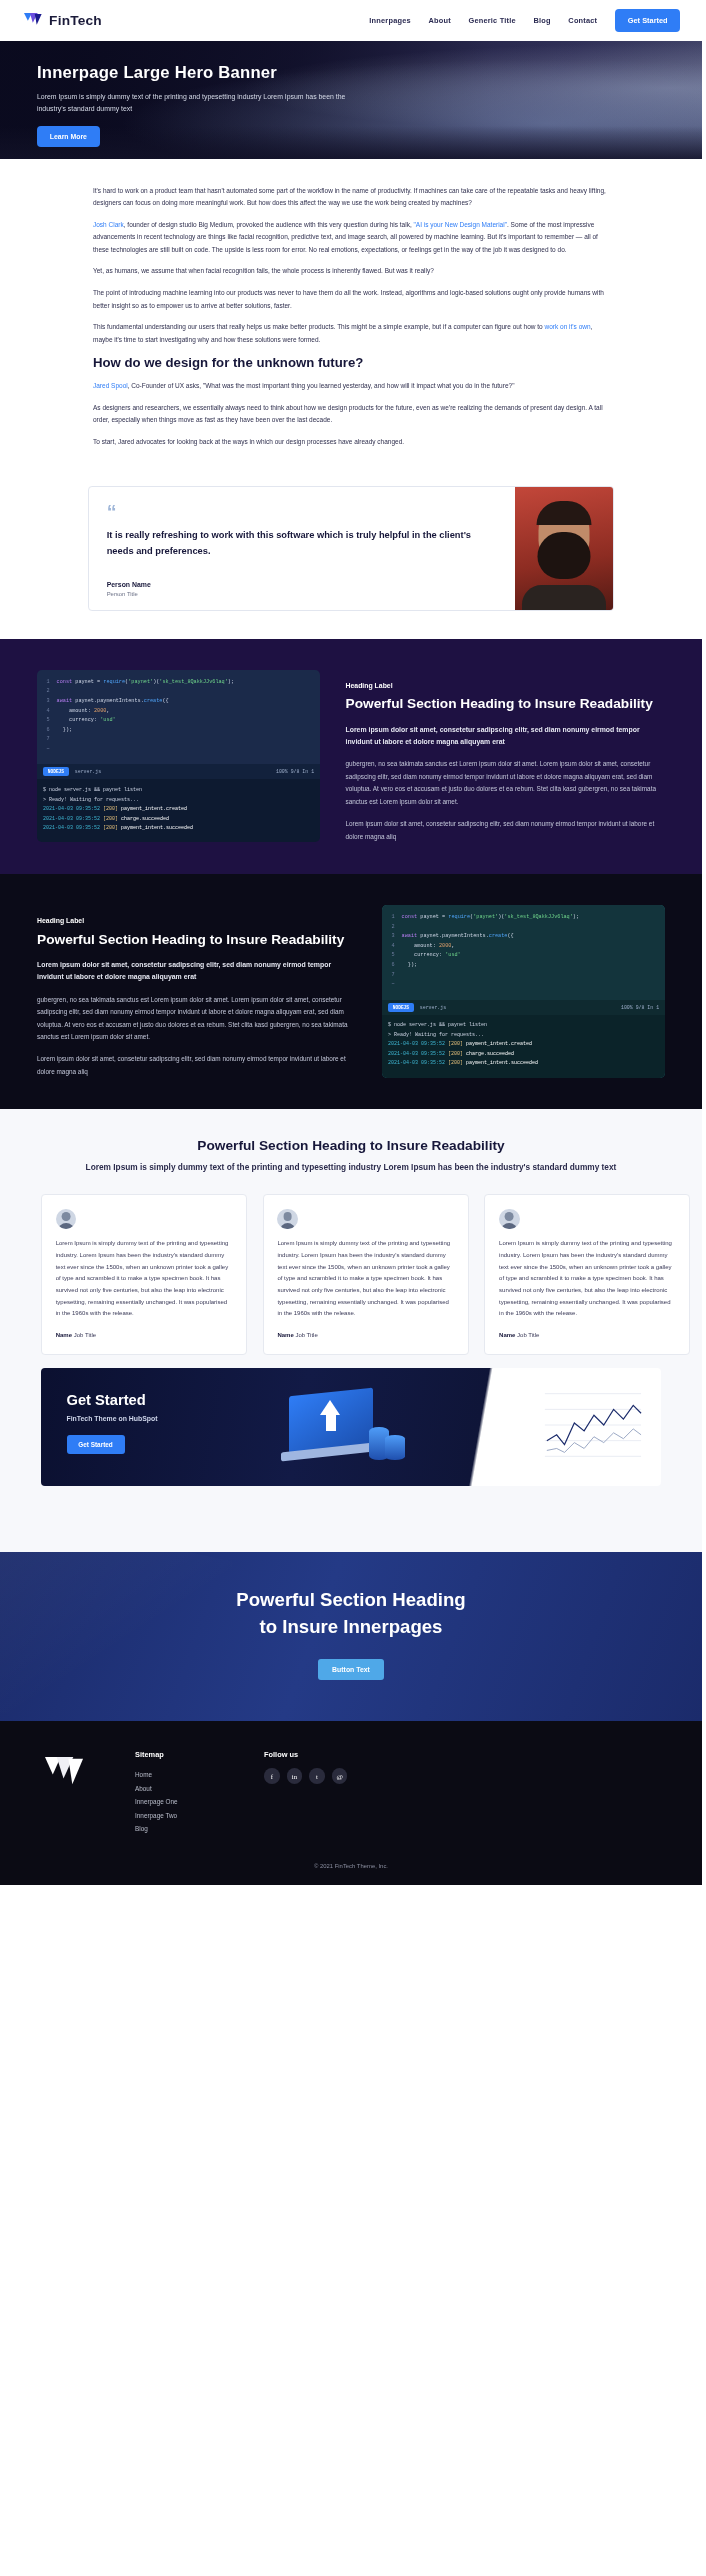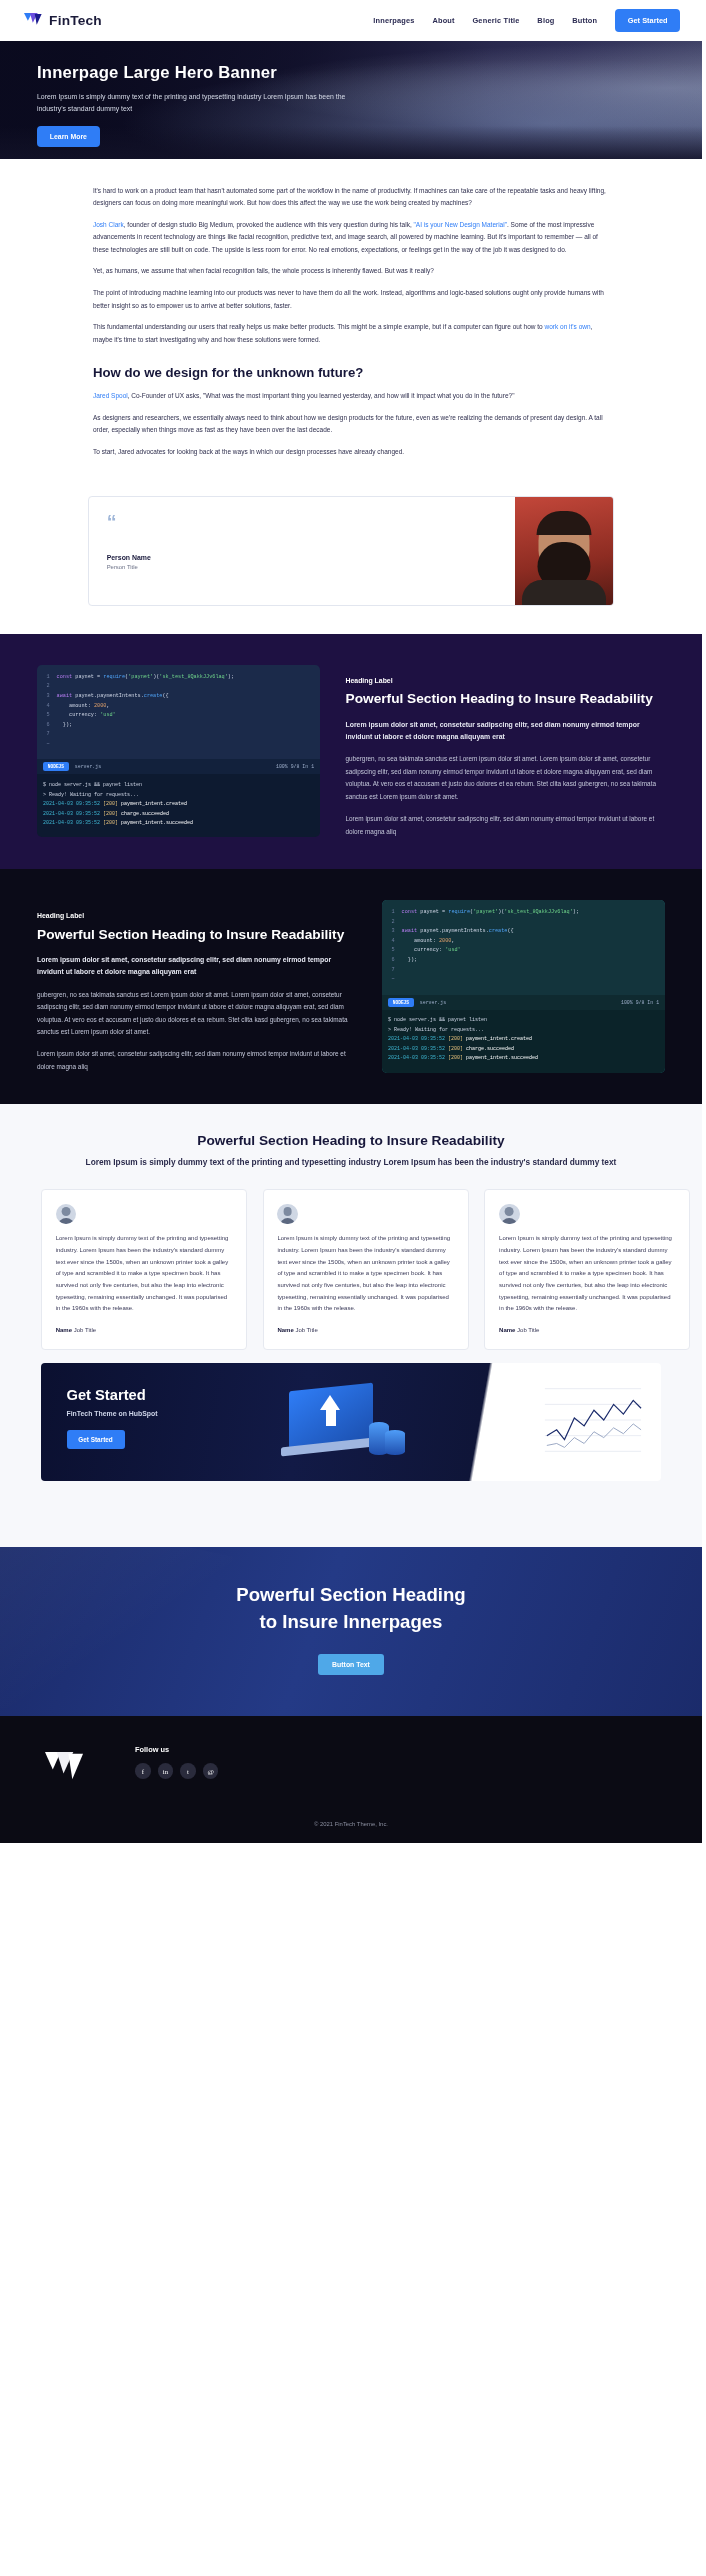--- a/index.html
+++ b/index.html
@@ -71,21 +71,21 @@
     font-size: 6.9px;
     font-weight: bold;
     padding: 6.9px 12.8px;
     border-radius: 3.9px;
     border: none;
   }
 
   
   .article { padding: 25.5px 93px 29px 93px; }
   .article h2 { font-size: 13.2px; font-weight: bold; color: #17173a; margin-bottom: 9.8px; }
-  .article h2.second { margin-top: 19px; }
+  .article h2.second { margin-top: 9px; }
   .article p { font-size: 6.5px; line-height: 1.95; color: #2e2e4d; margin-bottom: 8.8px; }
   .article a { color: #2f7df6; text-decoration: none; }
 
   
   .quote-wrap { padding: 0 88px 27.5px 88px; }
   .quote-card {
     border: 1px solid #e2e6ef;
     border-radius: 3.9px;
     display: flex;
     overflow: hidden;
@@ -301,21 +301,21 @@
           <path d="M13 3 L20 3 L15 14 Z" fill="#1b1b8f"></path>
         </svg>
       </span>
       <span class="brand-name">FinTech</span>
     </div>
     <div class="nav-right">
       <a class="nav-link">Innerpages</a>
       <a class="nav-link">About</a>
       <a class="nav-link">Generic Title</a>
       <a class="nav-link">Blog</a>
-      <a class="nav-link">Button</a>
+      <a class="nav-link">Contact</a>
       <button class="nav-cta">Get Started</button>
     </div>
   </div>
 
   <div class="hero">
     <div class="hero-inner">
       <h1>Innerpage Large Hero Banner</h1>
       <p>Lorem Ipsum is simply dummy text of the printing and typesetting industry Lorem Ipsum has been the industry's standard dummy text</p>
       <button class="hero-btn">Learn More</button>
     </div>
@@ -336,20 +336,21 @@
       <a>Jared Spool</a><span>, Co-Founder of UX asks, "What was the most important thing you learned yesterday, and how will it impact what you do in the future?"</span>
     </p>
     <p>As designers and researchers, we essentially always need to think about how we design products for the future, even as we're realizing the demands of present day design. A tall order, especially when things move as fast as they have been over the last decade.</p>
     <p>To start, Jared advocates for looking back at the ways in which our design processes have already changed.</p>
   </div>
 
   <div class="quote-wrap">
     <div class="quote-card">
       <div class="quote-left">
         <div class="quote-mark">“</div>
+        <div class="quote-text">It is really refreshing to work with this software which is truly helpful in the client's needs and preferences.</div>
         <div class="quote-person">
           <div class="quote-name">Person Name</div>
           <div class="quote-title">Person Title</div>
         </div>
       </div>
       <div class="quote-photo">
         <span class="qp-face"></span>
           <span class="qp-hair"></span>
           <span class="qp-beard"></span>
           <span class="qp-body"></span>
@@ -554,20 +555,28 @@
 
   <div class="footer">
     <div class="f-logo">
       <svg width="47" height="41" viewBox="0 0 48 42">
         <path d="M4 4 L20 4 L12 22 Z" fill="#ffffff"></path>
         <path d="M16 4 L33 4 L23 26 Z" fill="#f0f0f5"></path>
         <path d="M28 6 L43 6 L32 32 Z" fill="#ffffff"></path>
       </svg>
     </div>
     <div class="f-col">
+      <div class="f-head">Sitemap</div>
+      <div class="f-item">Home</div>
+      <div class="f-item">About</div>
+      <div class="f-item">Innerpage One</div>
+      <div class="f-item">Innerpage Two</div>
+      <div class="f-item">Blog</div>
+    </div>
+    <div class="f-col">
       <div class="f-head">Follow us</div>
       <div class="f-social">
         <span class="f-soc">f</span>
         <span class="f-soc">in</span>
         <span class="f-soc">t</span>
         <span class="f-soc">@</span>
       </div>
     </div>
   </div>
   <div class="copyright">© 2021 FinTech Theme, Inc.</div>

